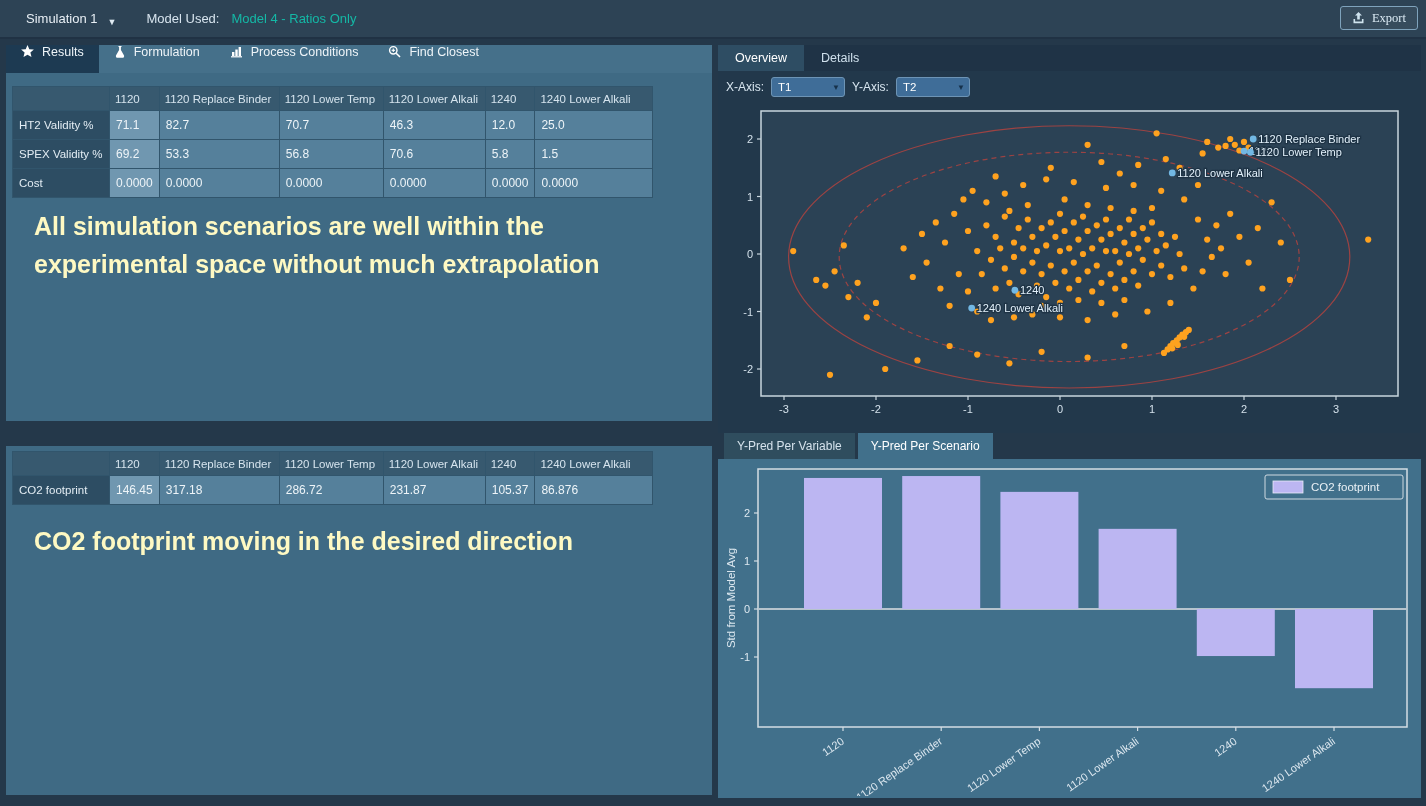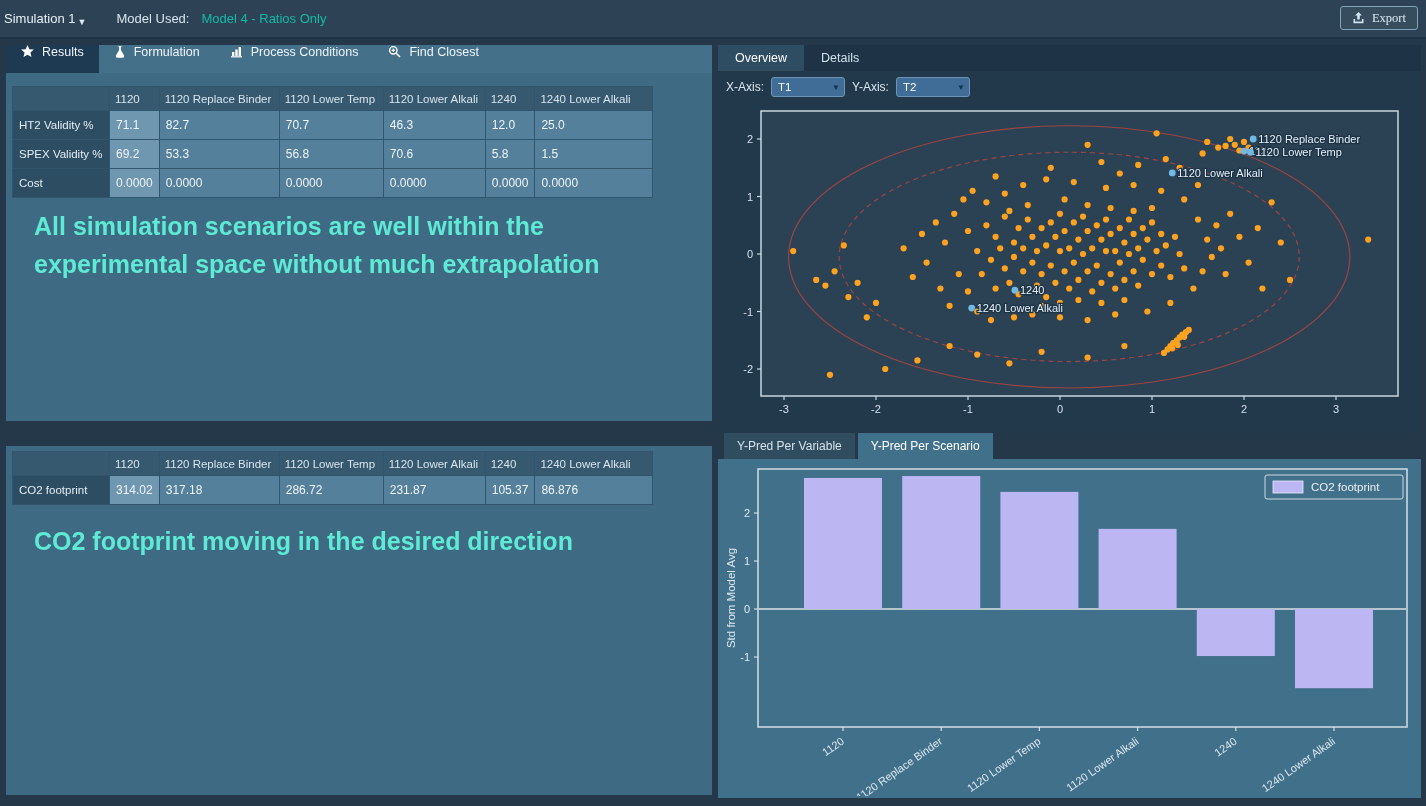--- a/index.html
+++ b/index.html
@@ -1,21 +1,21 @@
 <!DOCTYPE html>
 <html><head>
 <meta charset="utf-8">
 <style>
   html,body{margin:0;padding:0}
   body{width:1426px;height:806px;background:#24384a;font-family:"Liberation Sans",sans-serif;
        position:relative;overflow:hidden;-webkit-font-smoothing:antialiased}
   
   .topbar{position:absolute;left:0;top:0;width:1426px;height:37px;background:#2d4355;
           display:flex;align-items:center;color:#e8eff5;font-size:13px;border-bottom:2px solid #203244}
-  .sim-select{display:flex;align-items:flex-end;gap:2px;margin-left:4px;cursor:default}
+  .sim-select{display:flex;align-items:flex-end;gap:10px;margin-left:26px;cursor:default}
   .sim-caret{font-size:9px;color:#dfeaf2;position:relative;top:1px}
   .model-used{margin-left:30px;color:#d7e4ee}
   .model-name{margin-left:12px;color:#14b8a6}
   .export-btn{position:absolute;right:8px;top:6px;height:24px;display:flex;align-items:center;gap:7px;
           padding:0 11px;background:rgba(255,255,255,0.05);border:1px solid #7fa3bc;border-radius:3px;
           color:#dcebf5;font-size:12.5px;font-family:Liberation Serif, serif;cursor:pointer}
   .export-btn svg{display:block}
   
   .left-panel{position:absolute;left:6px;top:45px;width:706px;height:753px;background:#24384a}
   .ltabstrip{position:absolute;left:0;top:0;width:706px;height:28px;background:#45708a;display:flex}
@@ -30,21 +30,21 @@
   table.sim-table{border-collapse:collapse;margin:13px 0 0 6px;table-layout:fixed}
   .panel2 table.sim-table{margin-top:5px}
   table.sim-table th,table.sim-table td{border:1px solid #31556c;overflow:hidden;white-space:nowrap}
   table.sim-table thead th{background:#37596f;color:#d6e4ee;font-weight:normal;height:23px;
                            padding:0 5px;text-align:left;font-size:11.5px}
   table.sim-table tbody th{background:#2d4d63;color:#e2ecf3;font-weight:normal;text-align:left;
                            padding:0 6px;height:28px;font-size:11.5px}
   table.sim-table td{background:#55809b;color:#eef4f8;padding:0 6px;font-size:12px;cursor:default}
   table.sim-table td.hl{background:#7097b0}
   
-  .annotation{position:absolute;color:#5eead4;font-weight:bold;font-size:25px;line-height:38px;white-space:nowrap}
+  .annotation{position:absolute;color:#fef9c3;font-weight:bold;font-size:25px;line-height:38px;white-space:nowrap}
   .a1{left:28px;top:134px}
   .a2{left:28px;top:76px}
   
   .right-panel{position:absolute;left:718px;top:45px;width:703px;height:753px;background:#22384b}
   .rtabstrip{position:absolute;left:0;top:0;width:703px;height:26px;background:#1f3346;display:flex}
   .rtab{padding:0 17px;line-height:26px;font-size:12.5px;color:#cfe0ec;cursor:pointer}
   .rtab.active{background:#2e4d63;color:#ffffff}
   .axisrow{position:absolute;left:8px;top:32px;display:flex;align-items:center;gap:7px;
            font-size:12px;color:#d8e6f0}
   .dd{display:inline-flex;align-items:center;width:72px;height:18px;background:#3f6d98;
@@ -201,21 +201,21 @@
             <th>1120 Replace Binder</th>
             <th>1120 Lower Temp</th>
             <th>1120 Lower Alkali</th>
             <th>1240</th>
             <th>1240 Lower Alkali</th>
           </tr>
         </thead>
         <tbody>
           <tr>
             <th>CO2 footprint</th>
-            <td class="hl">314.02</td>
+            <td class="hl">146.45</td>
             <td>317.18</td>
             <td>286.72</td>
             <td>231.87</td>
             <td>105.37</td>
             <td>86.876</td>
           </tr>
         </tbody>
       </table>
     <div class="annotation a2">CO2 footprint moving in the desired direction</div>
   </div>

